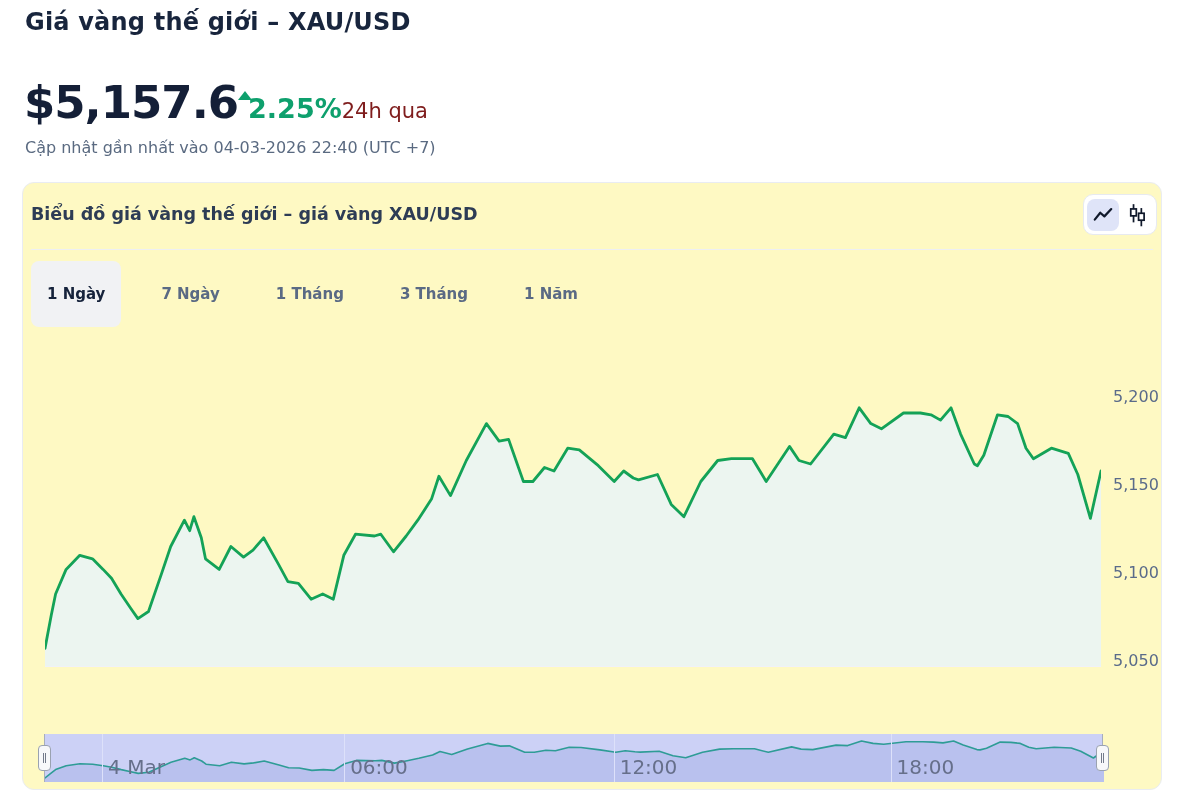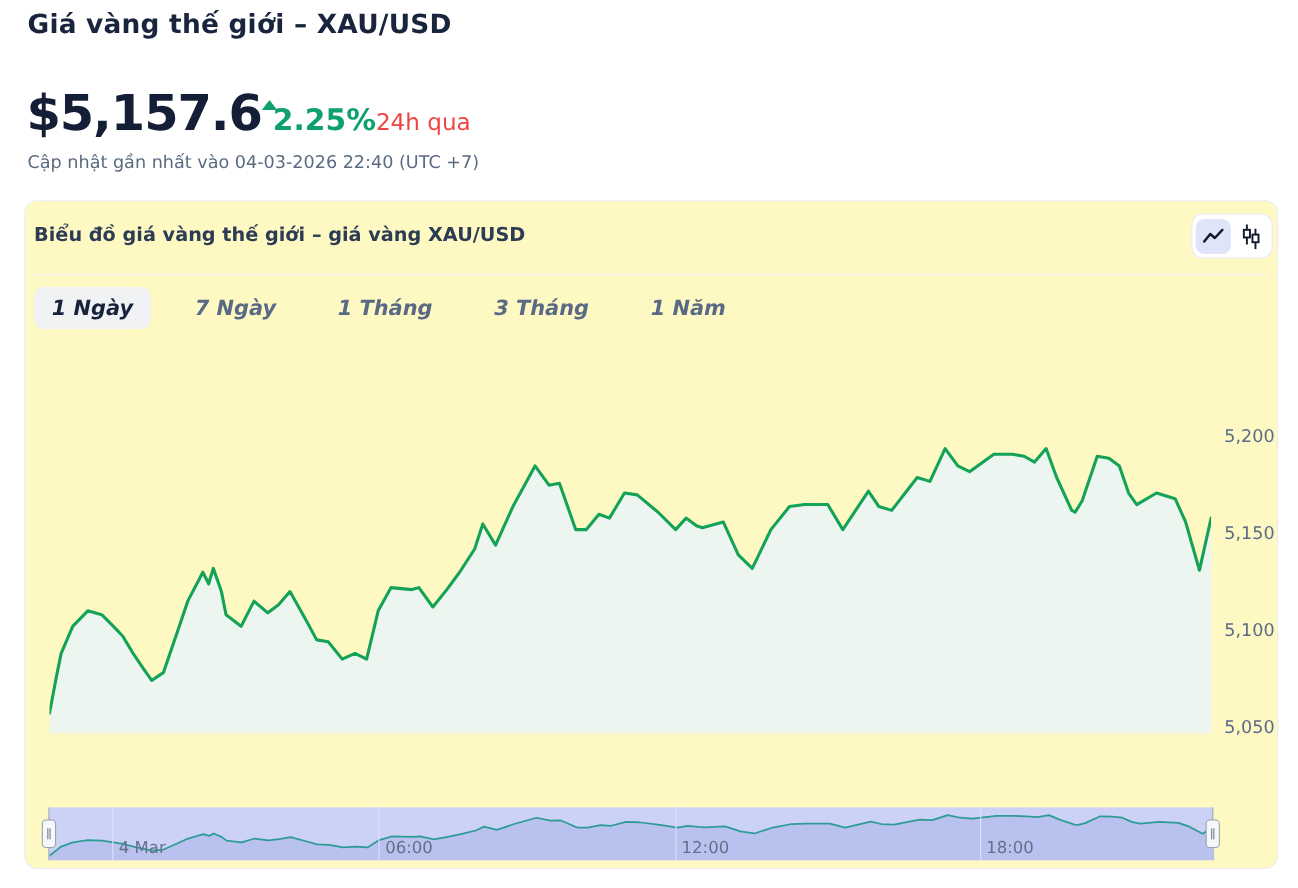--- a/index.html
+++ b/index.html
@@ -16,21 +16,21 @@
     font-size:24px; font-weight:700; color:#18253d; letter-spacing:.2px;
   }
   .price-row { position:absolute; left:24px; top:76px; display:flex; align-items:baseline; }
   .price { font-size:45px; font-weight:700; color:#141f37; letter-spacing:-1px; }
   .tri {
     width:0; height:0; align-self:center; position:relative; top:-7px;
     border-left:7px solid transparent; border-right:7px solid transparent;
     border-bottom:9px solid #0ea06d;
   }
   .change { font-size:27px; font-weight:700; color:#0ea06d; margin-left:-4px; }
-  .period { font-size:21px; color:#ef4444; }
+  .period { font-size:21px; color:#7f1d1d; }
   .updated { position:absolute; left:25px; top:138px; font-size:16px; color:#5a6a81; }
 
   .card {
     position:absolute; left:22px; top:182px; width:1140px; height:608px;
     background:#fef9c3; border:1px solid #e9ecf2; border-radius:12px;
   }
   .card-title { position:absolute; left:8px; top:21px; font-size:17.5px; font-weight:600; color:#2d3c55; }
 
   .toggle {
     position:absolute; left:1060px; top:11px; width:74px; height:41px;
@@ -41,35 +41,35 @@
     width:32px; height:32px; border:none; background:transparent; border-radius:8px;
     display:flex; align-items:center; justify-content:center; padding:0; cursor:pointer;
   }
   .tbtn.active { background:#dfe4f8; }
 
   .divider { position:absolute; left:8px; right:8px; top:66px; height:1px; background:#edeff3; }
 
   .tabs { position:absolute; left:8px; top:78px; display:flex; align-items:center; gap:24px; }
   .tab {
     border:none; background:transparent; font-family:inherit; cursor:pointer;
-    font-size:19px; font-weight:600; color:#5a6a84; padding:8px 16px; border-radius:8px; white-space:nowrap;font-style:italic;
+    font-size:15px; font-weight:600; color:#5a6a84; padding:24px 16px; border-radius:8px; white-space:nowrap;
   }
   .tab.active { background:#f1f2f4; color:#16233b; font-weight:700; }
 
   #main-svg { position:absolute; left:22px; top:158px; display:block; }
   .plot-base { position:absolute; left:22px; top:483px; width:1056px; height:1px; background:#f0f1f8; }
   .ytick { position:absolute; left:1090px; font-size:16px; color:#5a6b8a; }
 
   .navigator {
     position:absolute; left:21px; top:551px; width:1059px; height:48px;
     background:#ccd1f6; border-left:1px solid #a7aebc; border-right:1px solid #a7aebc;
   }
   #nav-svg { position:absolute; left:0; top:0; display:block; }
   .nav-gridline { position:absolute; top:0; bottom:0; width:1px; background:#dde1fa; }
-  .nav-label { position:absolute; bottom:3px; font-size:15px; color:#666f8a; white-space:nowrap; }
+  .nav-label { position:absolute; bottom:3px; font-size:20px; color:#666f8a; white-space:nowrap; }
   .handle {
     position:absolute; top:50%; transform:translateY(-50%);
     width:13px; height:26px; background:#f7f8fa; border:1px solid #9aa2b0; border-radius:4px;
     display:flex; align-items:center; justify-content:center; cursor:ew-resize; z-index:3;
   }
   .handle.left { left:-7px; }
   .handle.right { right:-7px; }
   .grip { width:3px; height:10px; border-left:1px solid #727a8a; border-right:1px solid #727a8a; }
 </style>
 </head>

